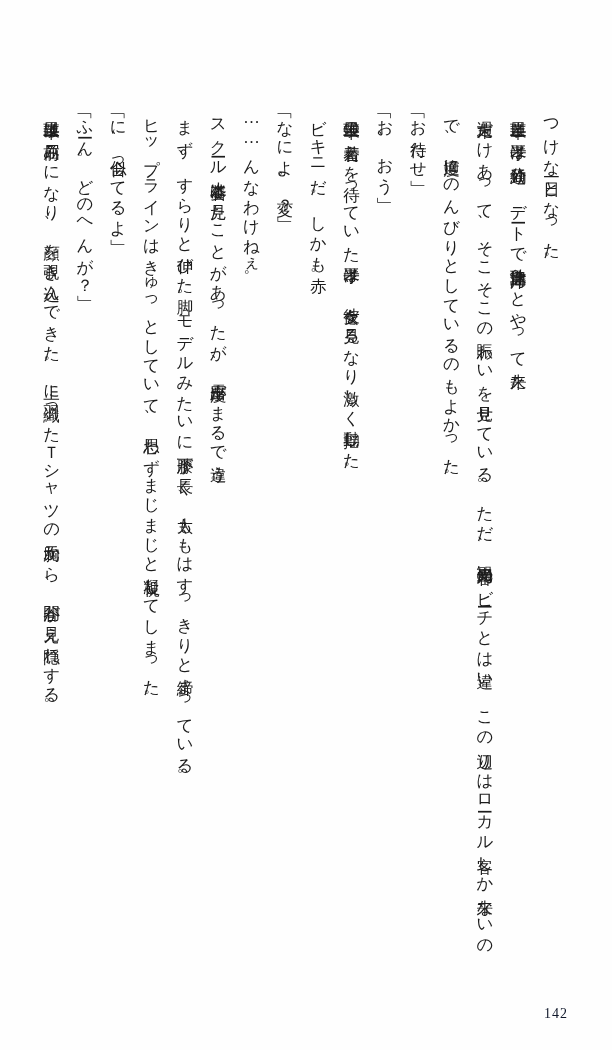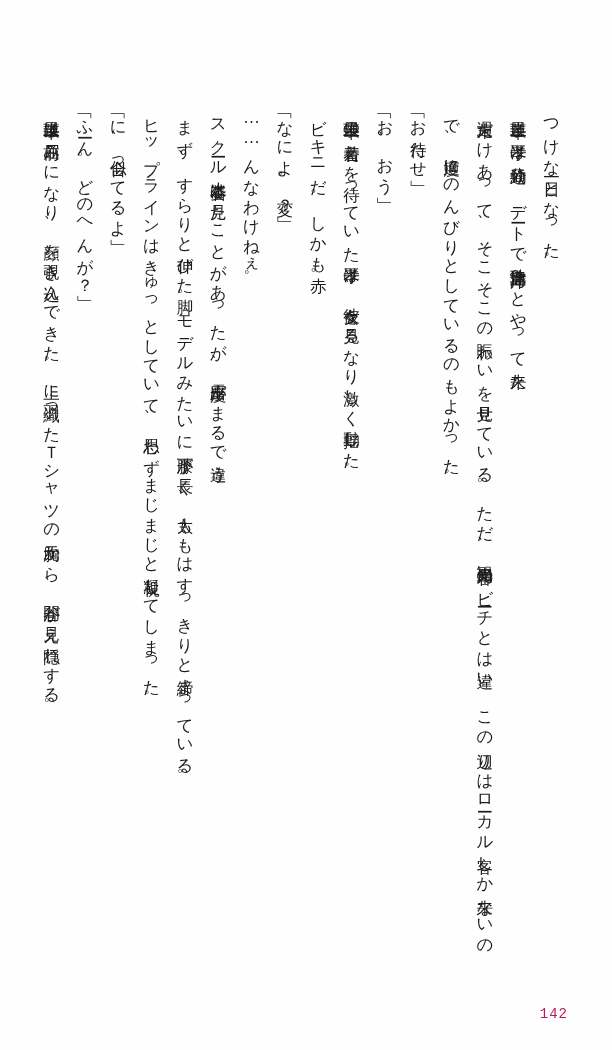--- a/index.html
+++ b/index.html
@@ -48,22 +48,22 @@
   }
 
   
 
   #page-number {
     position: absolute;
     right: 44px;
     bottom: 28px;
     font-size: 14px;
     letter-spacing: 1px;
-    color: #be185d;
-    font-family: Liberation Mono, monospace;
+    color: #0f172a;
+    font-family: Liberation Serif, serif;
   }
 </style>
 </head>
 <body>
 
 <div id="page">
 
   <div id="text-body">
     <p>つけな一日となった。</p>
     <p>瑛里華と孝平は公約通り、デートで珠津島海岸へとやって来た。</p>

